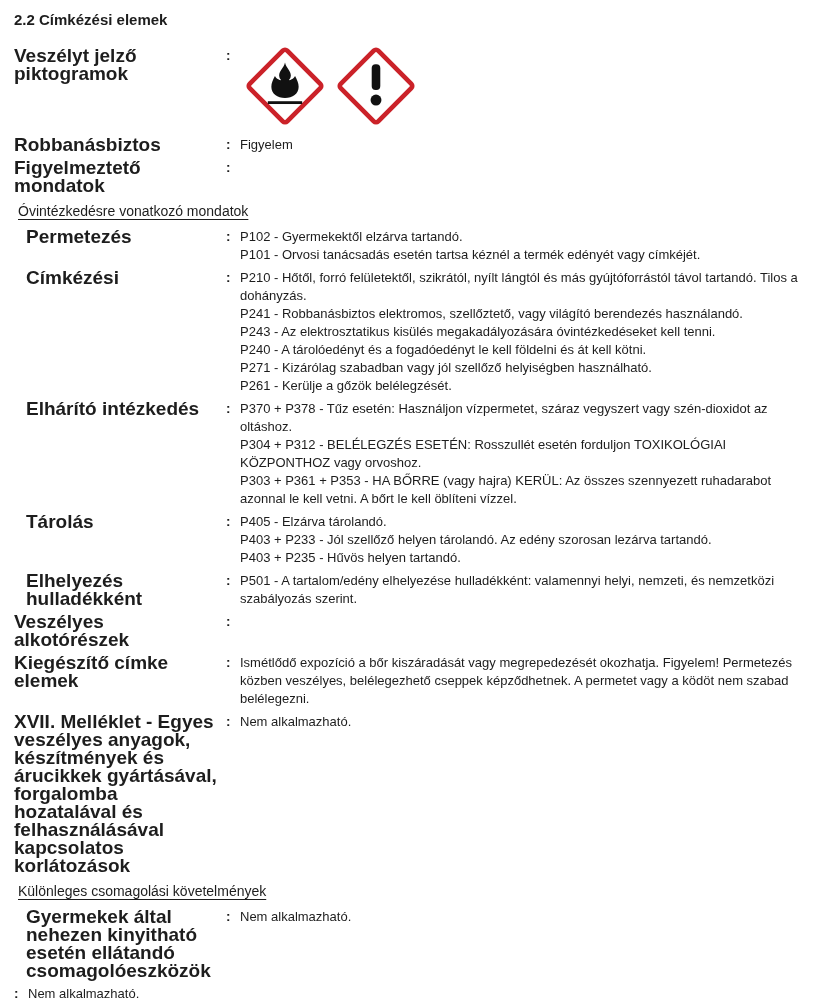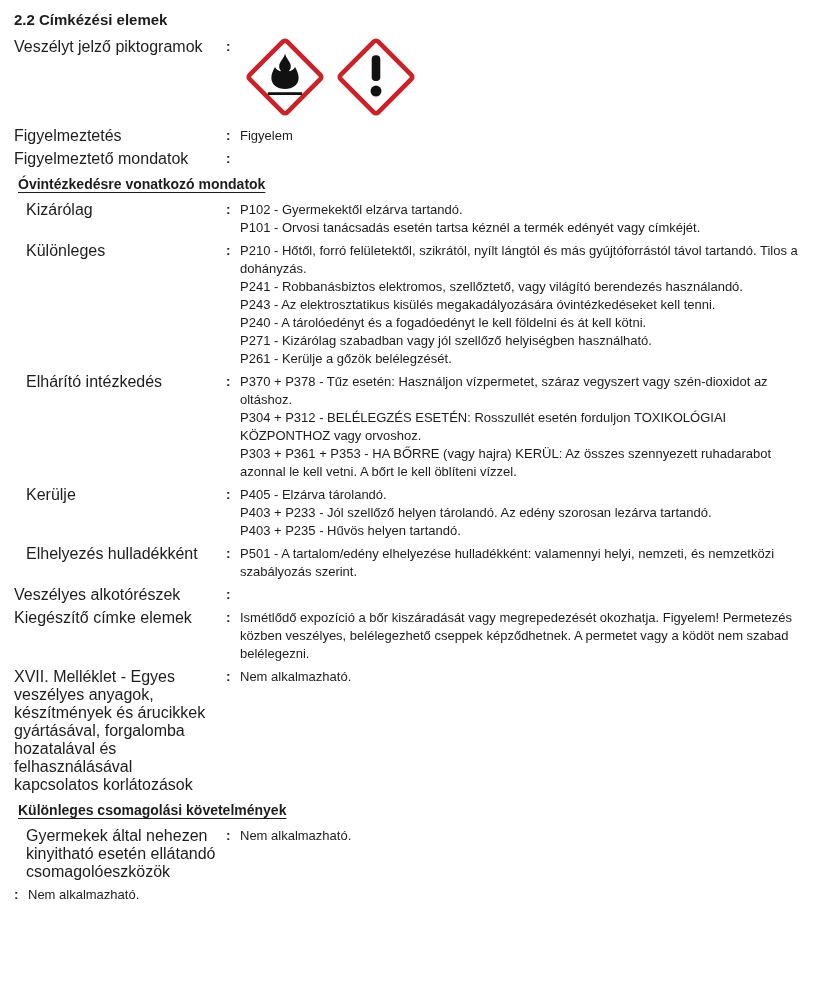--- a/index.html
+++ b/index.html
@@ -20,53 +20,53 @@
   }
   .page {
     padding: 8px 6px 0 14px;
     box-sizing: border-box;
     width: 820px;
   }
   .doc-title {
     font-weight: bold;
     font-size: 15px;
     line-height: 19px;
-    margin: 2px 0 9px 0;
+    margin: 2px 0 18px 0;
   }
   .row {
     display: flex;
     align-items: flex-start;
     margin-bottom: 5px;
   }
   .label {
     flex: 0 0 212px;
     width: 212px;
     box-sizing: border-box;
     padding-right: 8px;
-    font-weight: normal;
-    font-size: 16px;
+    font-weight: bold;
+    font-size: 19px;
     line-height: 18px;
   }
   .row.indent-1 .label { padding-left: 12px; }
   .colon {
     flex: 0 0 14px;
     width: 14px;
     font-weight: bold;
     font-size: 13.5px;
     line-height: 18px;
   }
   .value {
     flex: 1 1 auto;
     font-size: 13px;
     line-height: 18px;
     padding-right: 4px;
   }
   .value-line { display: block; }
   .section-heading {
-    font-weight: bold;
+    font-weight: normal;
     font-size: 14px;
     line-height: 18px;
     text-decoration: underline;
     text-underline-offset: 3px;
     margin: 7px 0 8px 4px;
   }
   
   .picto-strip {
     display: flex;
     gap: 13px;
@@ -113,62 +113,62 @@
           <rect x="44.5" y="22" width="11" height="33" rx="5" fill="#111111"></rect>
           <circle cx="50" cy="68" r="7" fill="#111111"></circle>
         </svg>
 
       </div>
     </div>
   </div>
 
   <div>
       <div class="row indent-0">
-        <div class="label">Figyelmeztetés</div>
+        <div class="label">Robbanásbiztos</div>
         <div class="colon">:</div>
         <div class="value">
           <div class="value-line">Figyelem</div>
         </div>
       </div>
       <div class="row indent-0">
         <div class="label">Figyelmeztető mondatok</div>
         <div class="colon">:</div>
       </div>
       <div class="section-heading">Óvintézkedésre vonatkozó mondatok</div>
       <div class="row indent-1">
-        <div class="label">Kizárólag</div>
+        <div class="label">Permetezés</div>
         <div class="colon">:</div>
         <div class="value">
           <div class="value-line">P102 - Gyermekektől elzárva tartandó.</div>
           <div class="value-line">P101 - Orvosi tanácsadás esetén tartsa kéznél a termék edényét vagy címkéjét.</div>
         </div>
       </div>
       <div class="row indent-1">
-        <div class="label">Különleges</div>
+        <div class="label">Címkézési</div>
         <div class="colon">:</div>
         <div class="value">
           <div class="value-line">P210 - Hőtől, forró felületektől, szikrától, nyílt lángtól és más gyújtóforrástól távol tartandó. Tilos a dohányzás.</div>
           <div class="value-line">P241 - Robbanásbiztos elektromos, szellőztető, vagy világító berendezés használandó.</div>
           <div class="value-line">P243 - Az elektrosztatikus kisülés megakadályozására óvintézkedéseket kell tenni.</div>
           <div class="value-line">P240 - A tárolóedényt és a fogadóedényt le kell földelni és át kell kötni.</div>
           <div class="value-line">P271 - Kizárólag szabadban vagy jól szellőző helyiségben használható.</div>
           <div class="value-line">P261 - Kerülje a gőzök belélegzését.</div>
         </div>
       </div>
       <div class="row indent-1">
         <div class="label">Elhárító intézkedés</div>
         <div class="colon">:</div>
         <div class="value">
           <div class="value-line">P370 + P378 - Tűz esetén: Használjon vízpermetet, száraz vegyszert vagy szén-dioxidot az oltáshoz.</div>
           <div class="value-line">P304 + P312 - BELÉLEGZÉS ESETÉN: Rosszullét esetén forduljon TOXIKOLÓGIAI KÖZPONTHOZ vagy orvoshoz.</div>
           <div class="value-line">P303 + P361 + P353 - HA BŐRRE (vagy hajra) KERÜL: Az összes szennyezett ruhadarabot azonnal le kell vetni. A bőrt le kell öblíteni vízzel.</div>
         </div>
       </div>
       <div class="row indent-1">
-        <div class="label">Kerülje</div>
+        <div class="label">Tárolás</div>
         <div class="colon">:</div>
         <div class="value">
           <div class="value-line">P405 - Elzárva tárolandó.</div>
           <div class="value-line">P403 + P233 - Jól szellőző helyen tárolandó. Az edény szorosan lezárva tartandó.</div>
           <div class="value-line">P403 + P235 - Hűvös helyen tartandó.</div>
         </div>
       </div>
       <div class="row indent-1">
         <div class="label">Elhelyezés hulladékként</div>
         <div class="colon">:</div>

